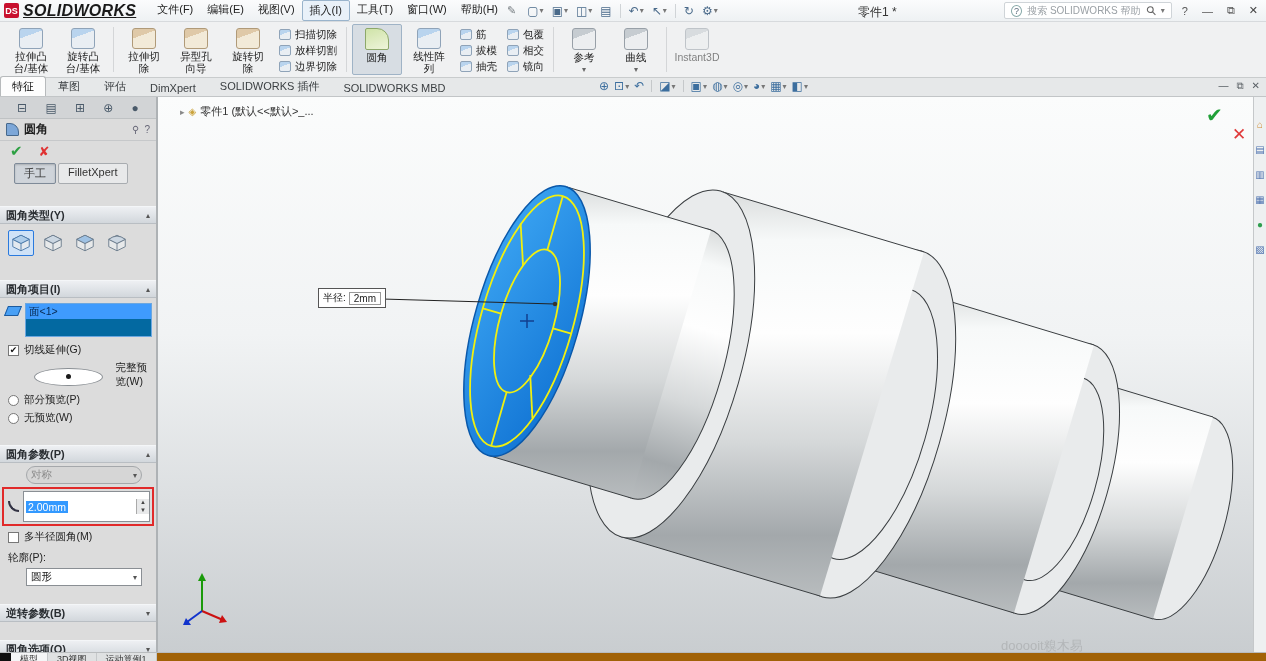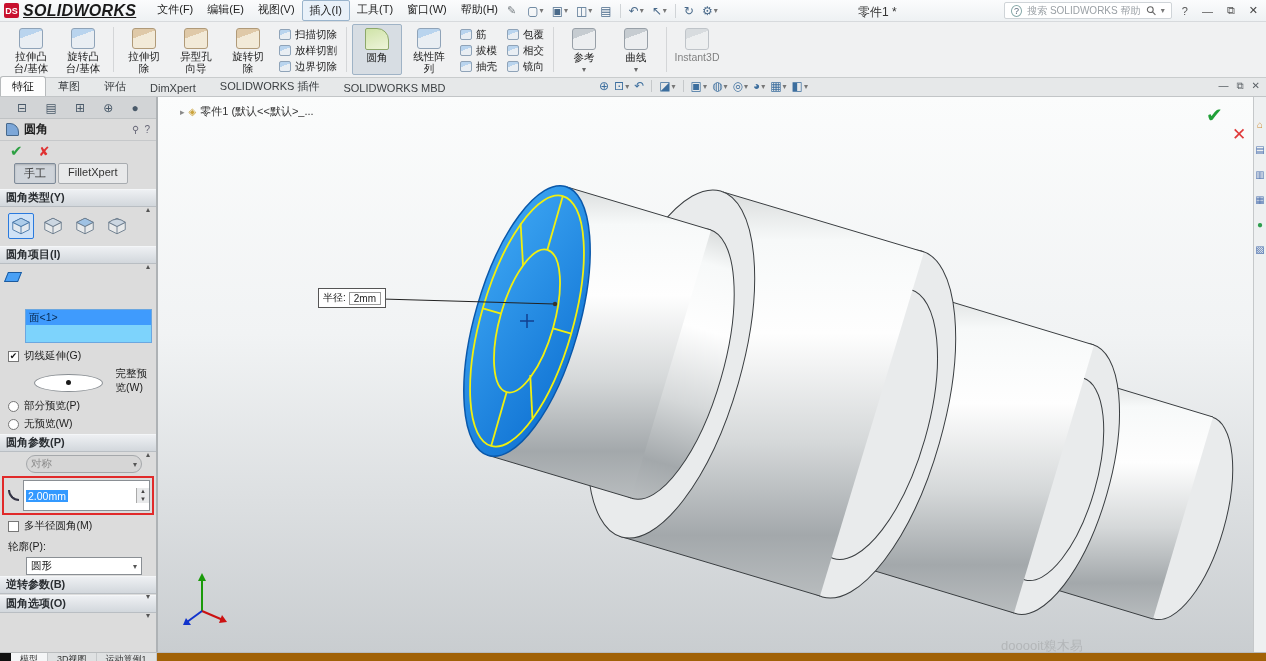--- a/index.html
+++ b/index.html
@@ -76,31 +76,31 @@
     background:#dcdcdc; border-bottom:1px solid #c6c8ca; }
   .pmhead b { font-size:12px; flex:1; }
   .fil-ic { width:13px; height:13px; background:#7da7d8; border:1px solid #46688c; border-radius:1px 9px 1px 1px; }
   .pmhead .hbtn { color:#667; font-size:10px; }
   .okrow { height:20px; display:flex; align-items:center; gap:16px; padding:0 10px; }
   .ok { color:#2ca042; font-size:15px; font-weight:bold; }
   .cancel { color:#e03232; font-size:13px; font-weight:bold; }
   .modetabs { display:flex; gap:2px; padding:2px 14px 4px; }
   .mtab { padding:2px 9px; font-size:11px; border:1px solid #a8acb0; background:#e8e9ea; border-radius:2px; color:#333; }
   .mtab.active { background:#cfd4da; border-color:#7e8avó; border-color:#7e8globo; border-color:#7e8a98; box-shadow:inset 0 1px 2px rgba(0,0,0,.18); }
-  .sech { height:18px; margin-top:1px; display:flex; 
+  .sech { height:18px; margin-top:18px; display:flex; align-items:center;
     background:linear-gradient(#eef0f3,#d2d7dc); border-top:1px solid #f4f6f8; border-bottom:1px solid #b9bec3;
-    font-weight:bold; color:#2a2e32; padding:0 6px; font-size:11px;flex-direction:column; }
+    font-weight:bold; color:#2a2e32; padding:0 6px; font-size:11px; }
   .sech .chev { margin-left:auto; font-size:8px; color:#555; }
   .typerow { display:flex; gap:6px; padding:6px 8px; align-items:center; }
   .tico { width:26px; height:26px; display:flex; align-items:center; justify-content:center;
     border:1px solid transparent; border-radius:2px; }
   .tico.selected { border-color:#2a7ade; background:#cfe2f7; }
   .selrow { display:flex; gap:5px; padding:5px 4px 4px 6px; align-items:flex-start; }
   .faceicon { width:14px; height:10px; background:#49a0f5; border:1px solid #1c5a9e; transform:skewX(-22deg); margin-top:3px; }
-  .selbox { flex:1; height:34px; background:#7dd3fc; border:1px solid #6ba7e0; overflow:hidden;margin-top:40px; }
+  .selbox { flex:1; height:34px; background:#0369a1; border:1px solid #6ba7e0; overflow:hidden; }
   .selitem { height:15px; background:#3f9bfd; color:#082a52; font-size:10.5px; padding:1px 3px; }
   .chk, .rdo { display:flex; align-items:center; gap:5px; padding:2px 8px; font-size:10.5px; color:#222; }
   .box { width:11px; height:11px; background:#fff; border:1px solid #777; font-size:9px; line-height:9px;
     color:#111; text-align:center; }
   .rad { width:11px; height:11px; background:#fff; border:1px solid #777; border-radius:50%;
     display:flex; align-items:center; justify-content:center; }
   .rad i { width:5px; height:5px; border-radius:50%; background:transparent; }
   .rad.sel i { background:#1a1a1a; }
   .sel { display:flex; align-items:center; height:18px; margin:3px 8px 0 26px; background:#fff;
     border:1px solid #8a8f94; padding:0 4px; font-size:10.5px; width:116px; }

